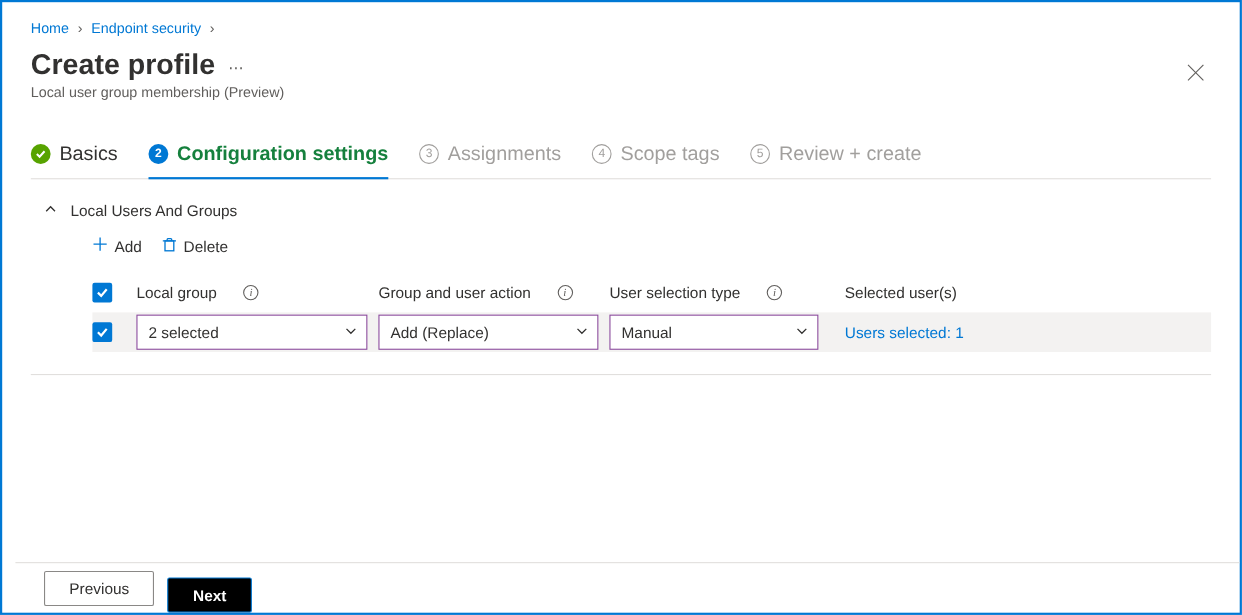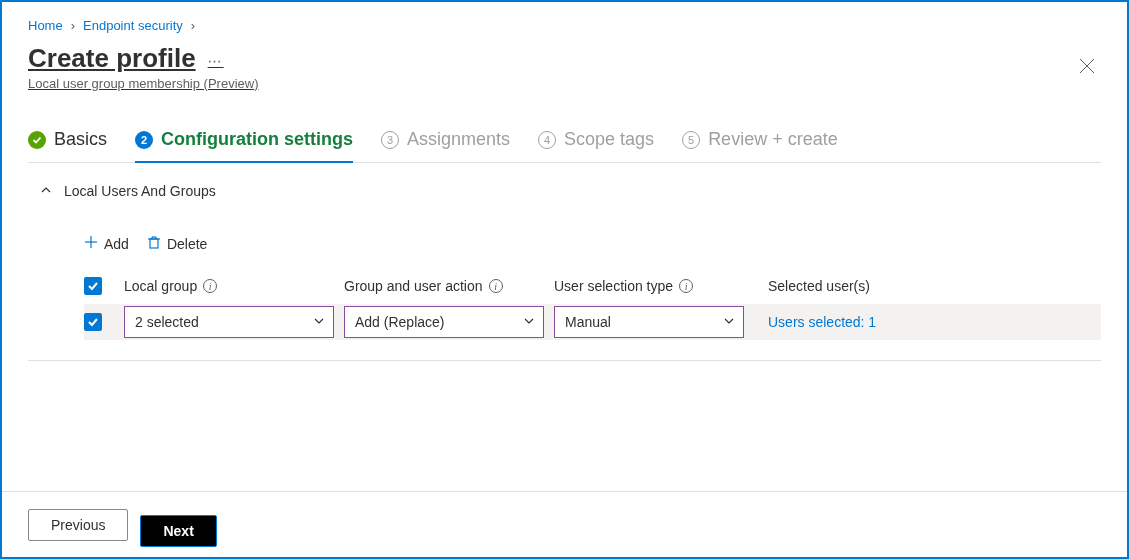--- a/index.html
+++ b/index.html
@@ -3,21 +3,21 @@
   <meta charset="utf-8">
   <style>
     * { box-sizing: border-box; margin: 0; padding: 0; font-family: "Segoe UI", -apple-system, sans-serif; }
     body { width: 1129px; height: 559px; border: 2px solid #0078d4; background: #fff; position: relative; font-size: 14px; color: #323130; }
     .content { padding: 12px 26px 0 26px; height: calc(100% - 68px); }
 
     .breadcrumb { display: flex; align-items: center; gap: 8px; padding: 4px 0 10px 0; font-size: 13px; }
     .breadcrumb a { color: #0078d4; text-decoration: none; cursor: pointer; }
     .breadcrumb .sep { color: #605e5c; }
 
-    .header-row { display: flex; justify-content: space-between; align-items: center; text-decoration: underline; }
+    .header-row { display: flex; justify-content: space-between; align-items: center; }
     .title-block { display: flex; align-items: center; gap: 12px; }
     .page-title { font-size: 26px; font-weight: 600; color: #323130; }
     .ellipsis { color: #605e5c; letter-spacing: 2px; font-size: 14px; position: relative; top: 2px; }
     .subtitle { font-size: 13px; color: #605e5c; margin-top: 2px; }
     .close-x { cursor: pointer; padding: 6px; }
     .close-x svg { stroke: #605e5c; }
 
     .wizard { display: flex; align-items: center; gap: 28px; margin-top: 32px; border-bottom: 1px solid #e1dfdd; }
     .step { display: flex; align-items: center; gap: 8px; padding: 6px 0 12px 0; cursor: pointer; position: relative; }
     .step .circle { width: 18px; height: 18px; border-radius: 50%; display: flex; align-items: center; justify-content: center; font-size: 11px; }
@@ -25,46 +25,46 @@
     .step.active .circle { background: #0078d4; color: #fff; font-weight: 600; }
     .step.pending .circle { border: 1px solid #a19f9d; color: #a19f9d; }
     .step .label { font-size: 18px; text-align: center; }
     .step.done .label { color: #323130; }
     .step.active .label { color: #15803d; font-weight: 600; }
     .step.active::after { content: ""; position: absolute; left: 0; right: 0; bottom: -1px; height: 2px; background: #0078d4; }
     .step.pending .label { color: #a19f9d; }
 
     .section { margin-top: 20px; padding-bottom: 20px; border-bottom: 1px solid #e1dfdd; }
     .section-header { display: flex; align-items: center; gap: 12px; cursor: pointer; padding-left: 12px; }
-    .section-body { padding-left: 56px; margin-top: 36px; }
+    .section-body { padding-left: 56px; margin-top: 16px; }
 
     .toolbar { display: flex; gap: 18px; margin-bottom: 16px; }
     .tool-btn { display: flex; align-items: center; gap: 6px; cursor: pointer; color: #323130; font-size: 14px; }
     .tool-btn svg { stroke: #0078d4; }
 
     .table-header { display: flex; align-items: center; height: 36px; }
     .table-row { display: flex; align-items: center; height: 36px; background: #f3f2f1; }
     .col-check { width: 40px; display: flex; align-items: center; }
     .col-a { width: 220px; display: flex; align-items: center; gap: 6px; }
     .col-b { width: 210px; }
     .col-c { width: 200px; display: flex; align-items: center; gap: 6px; }
     .col-d { flex: 1; padding-left: 14px; }
-    .th { font-size: 14px; color: #323130; display: flex; align-items: center; gap: 6px; }
+    .th { font-size: 14px; color: #323130; display: flex; align-items: center; gap: 24px; }
 
     .checkbox { width: 18px; height: 18px; border-radius: 2px; background: #0078d4; display: flex; align-items: center; justify-content: center; cursor: pointer; }
     .checkbox svg { stroke: #fff; }
 
     .select { height: 32px; border: 1px solid #8a4a9c; background: #fff; display: flex; align-items: center; justify-content: space-between; padding: 0 8px 0 10px; cursor: pointer; margin-right: 10px; flex: 1; }
     .select .val { font-size: 14px; color: #323130; }
 
     .link { color: #0078d4; cursor: pointer; }
 
     .info-icon { width: 14px; height: 14px; border: 1px solid #605e5c; border-radius: 50%; display: inline-flex; align-items: center; justify-content: center; font-size: 10px; color: #605e5c; font-style: italic; font-family: serif; cursor: pointer; }
 
-    .footer { position: absolute; bottom: 0; left: 0; right: 0; height: 66px; border-top: 1px solid #e1dfdd; display: flex; align-items: center; gap: 12px; padding: 0 26px; }
+    .footer { position: absolute; bottom: 0; left: 12px; right: 0; height: 46px; border-top: 1px solid #e1dfdd; display: flex; align-items: center; gap: 12px; padding: 0 26px; }
     .btn { height: 32px; padding: 0 22px; font-size: 14px; cursor: pointer; border-radius: 2px; display: inline-flex; align-items: center; justify-content: center; }
     .btn-secondary { background: #fff; border: 1px solid #8a8886; color: #323130; }
     .btn-primary { background: #000000; border: 1px solid #0078d4; color: #fff; font-weight: 700; margin-top: 12px; }
   </style>
 </head>
 <body>
 
 <div class="content">
 
   <div class="breadcrumb">

